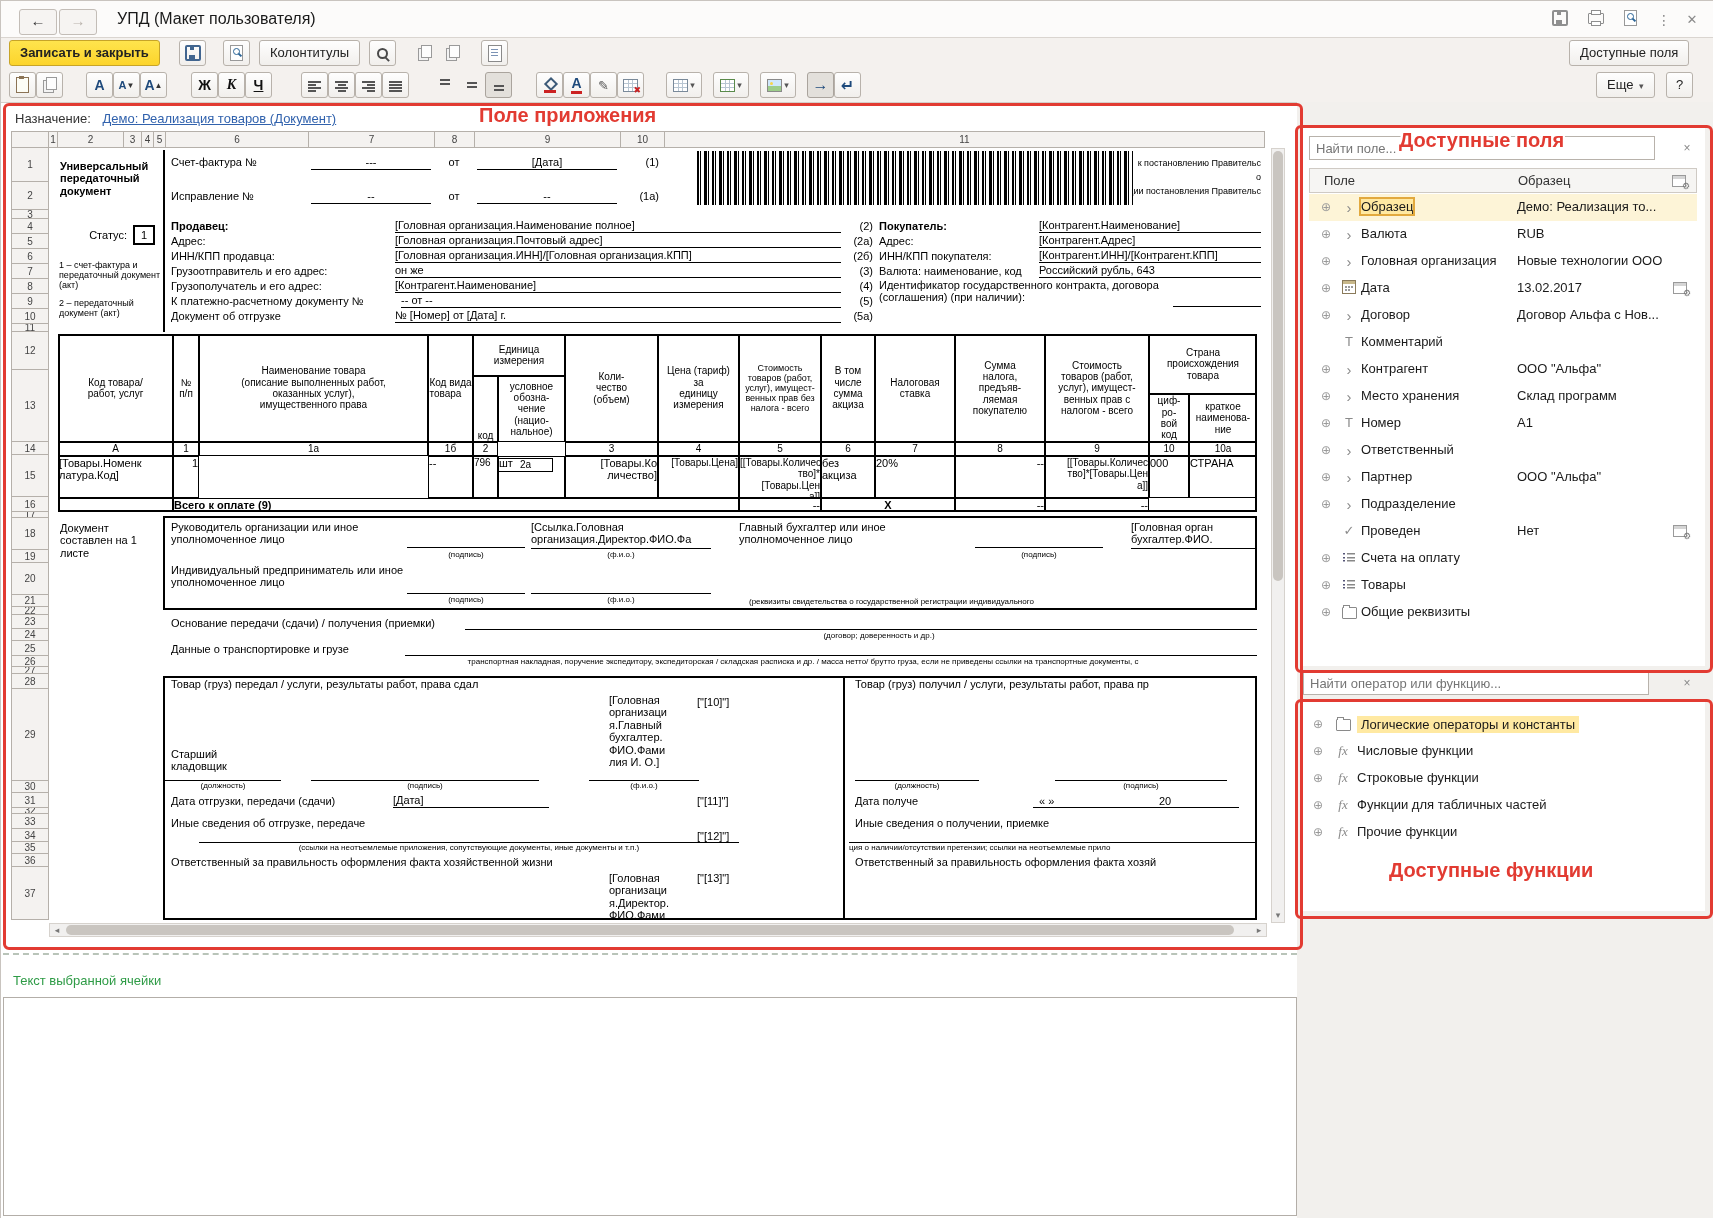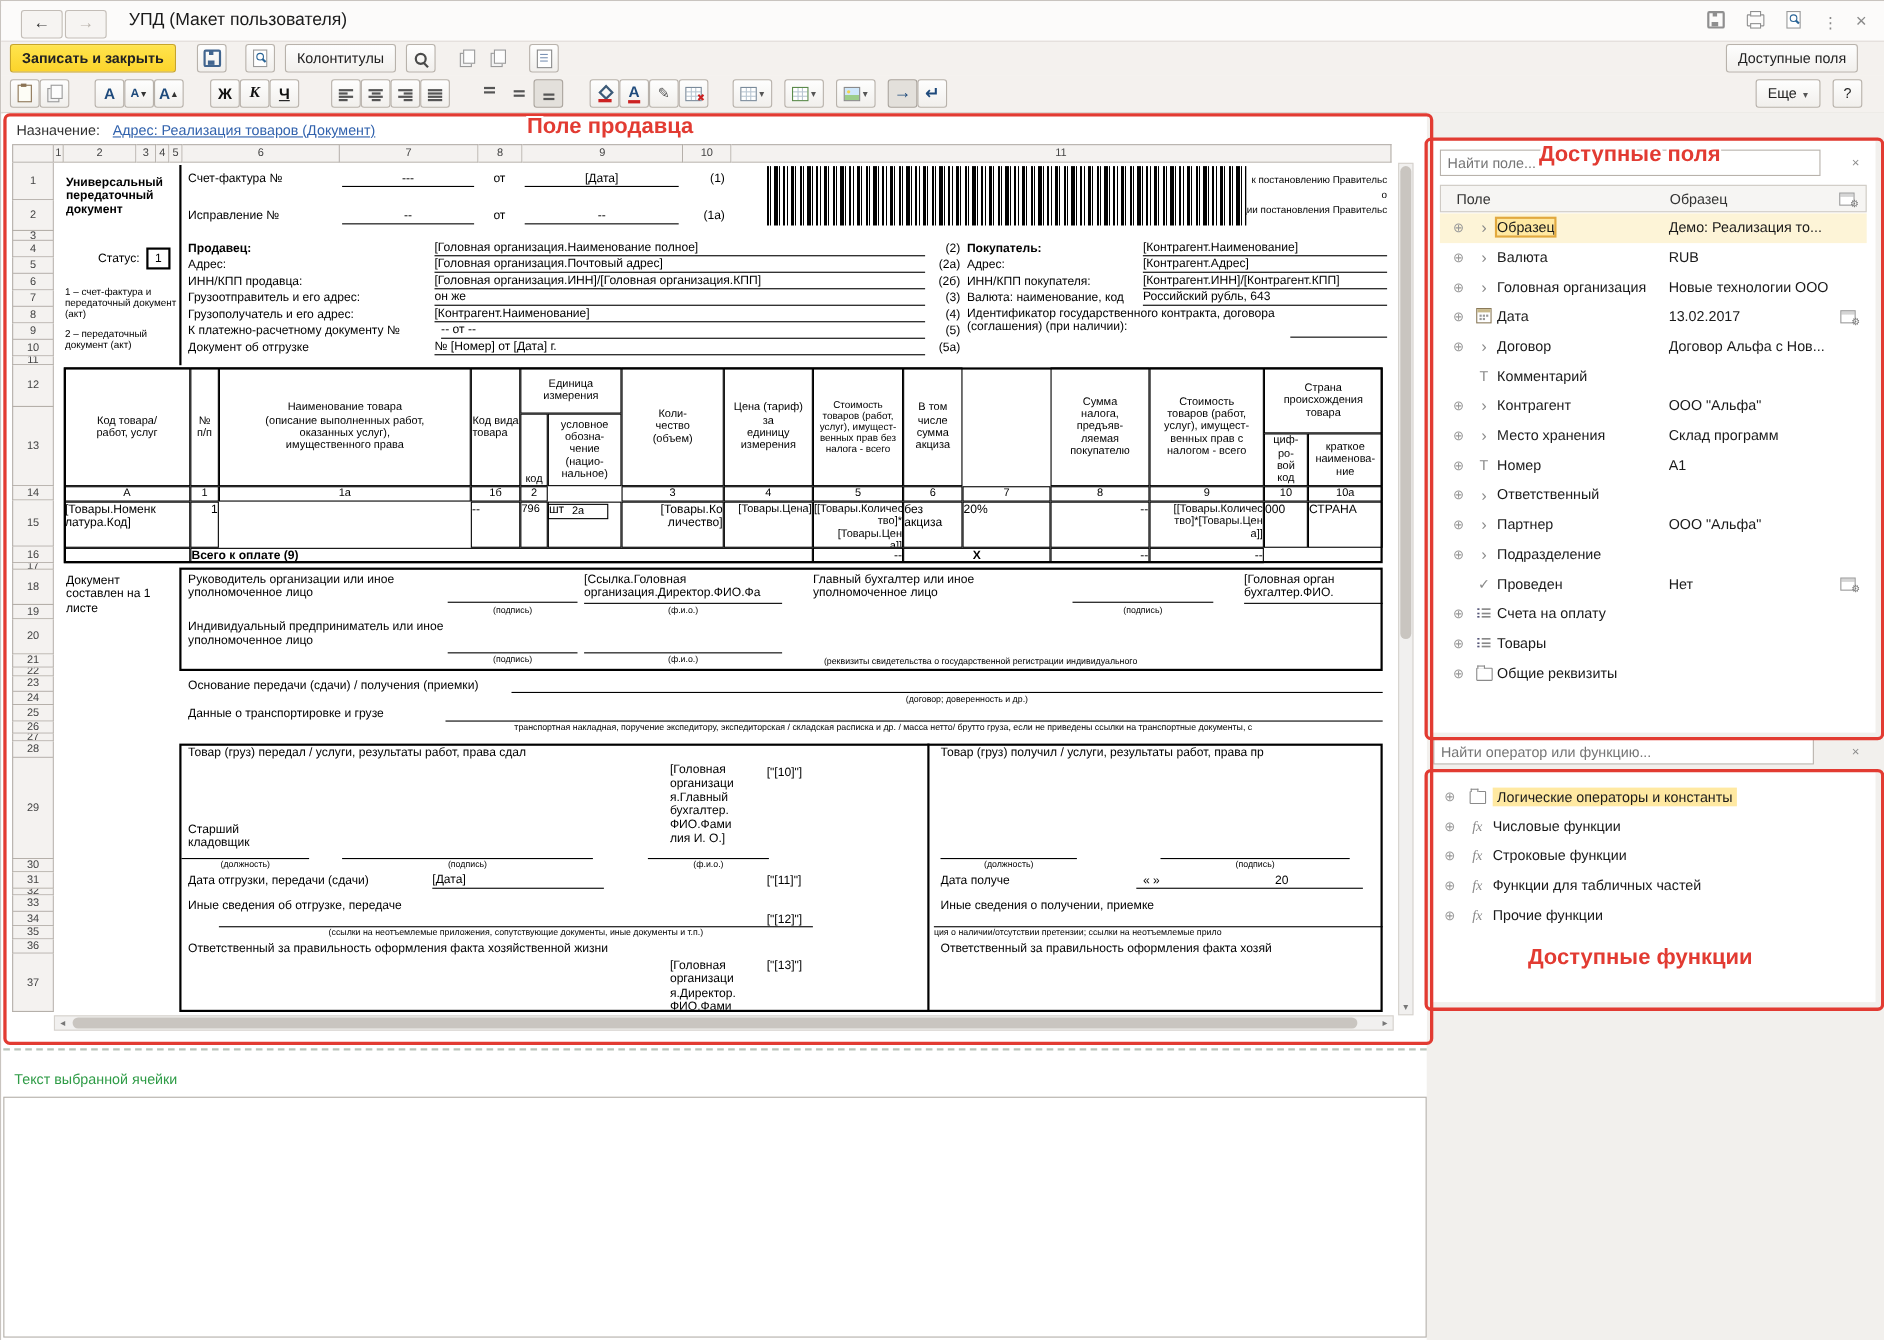--- a/index.html
+++ b/index.html
@@ -260,21 +260,21 @@
 
     <div class="btn" style="left:1595px;top:3px"><span>Еще</span> <span class="ddcaret">▾</span></div>
     <div class="btn" style="left:1665px;top:3px;width:27px;padding:0">?</div>
   </div>
 
   <div class="rightbg"></div>
 
   <div class="editor">
     <div class="assign">
       <span>Назначение:</span>
-      <a style="margin-left:8px">Адрес: Реализация товаров (Документ)</a>
+      <a style="margin-left:8px">Демо: Реализация товаров (Документ)</a>
     </div>
     <div class="corner"></div>
     <div class="colstrip" id="colstrip">
         <div class="colnum" style="width: 9px;">1</div>
         <div class="colnum" style="width: 66px;">2</div>
         <div class="colnum" style="width: 18px;">3</div>
         <div class="colnum" style="width: 12px;">4</div>
         <div class="colnum" style="width: 12px;">5</div>
         <div class="colnum" style="width: 143px;">6</div>
         <div class="colnum" style="width: 126px;">7</div>
@@ -457,20 +457,22 @@
 измерения</div>
         <div class="cell vc" style="left: 690px; top: 186px; width: 82px; height: 108px; font-size: 9px; text-align: center; justify-content: center; border: 1px solid rgb(0, 0, 0);">Стоимость
 товаров (работ,
 услуг), имущест-
 венных прав без
 налога - всего</div>
         <div class="cell vc" style="left: 772px; top: 186px; width: 54px; height: 108px; font-size: 10px; text-align: center; justify-content: center; border: 1px solid rgb(0, 0, 0);">В том
 числе
 сумма
 акциза</div>
+        <div class="cell vc" style="left: 826px; top: 186px; width: 80px; height: 108px; font-size: 10px; text-align: center; justify-content: center; border: 1px solid rgb(0, 0, 0);">Налоговая
+ставка</div>
         <div class="cell vc" style="left: 906px; top: 186px; width: 90px; height: 108px; font-size: 10px; text-align: center; justify-content: center; border: 1px solid rgb(0, 0, 0);">Сумма
 налога,
 предъяв-
 ляемая
 покупателю</div>
         <div class="cell vc" style="left: 996px; top: 186px; width: 104px; height: 108px; font-size: 10px; text-align: center; justify-content: center; border: 1px solid rgb(0, 0, 0);">Стоимость
 товаров (работ,
 услуг), имущест-
 венных прав с
 налогом - всего</div>
@@ -684,17 +686,17 @@
           <span class="plus">⊕</span>
           <span class="fic fx" style="left: 34px;">fx</span>
           <span class="flabel" style="left: 56px;">Прочие функции</span>
         </div>
       </div>
   </div>
 
   <div class="redbox" style="left:2px;top:102px;width:1294px;height:841px"></div>
   <div class="redbox" style="left:1294px;top:124px;width:412px;height:542px"></div>
   <div class="redbox" style="left:1294px;top:698px;width:412px;height:214px"></div>
-  <div class="annot" style="left:478px;top:103px">Поле продавца</div>
+  <div class="annot" style="left:478px;top:103px">Поле приложения</div>
   <div class="annot" style="left:1398px;top:128px">Доступные поля</div>
   <div class="annot" style="left:1388px;top:858px">Доступные функции</div>
 
 </div>
 
 </body></html>

